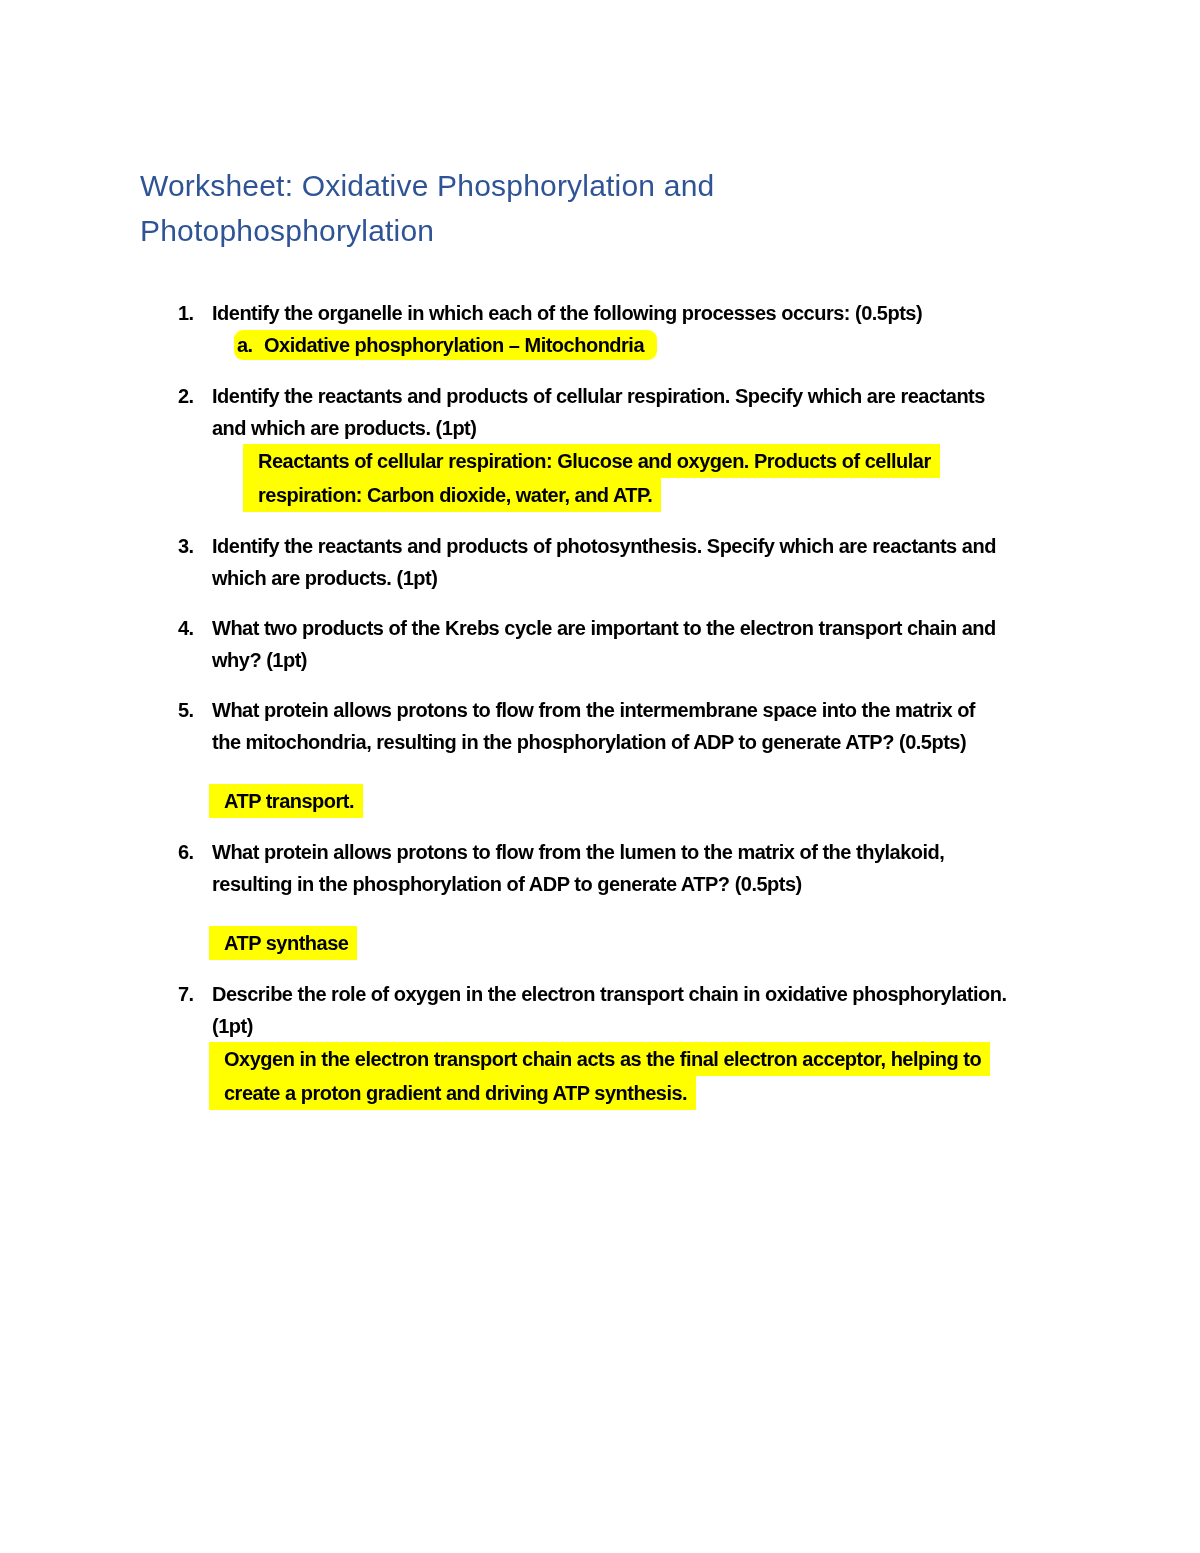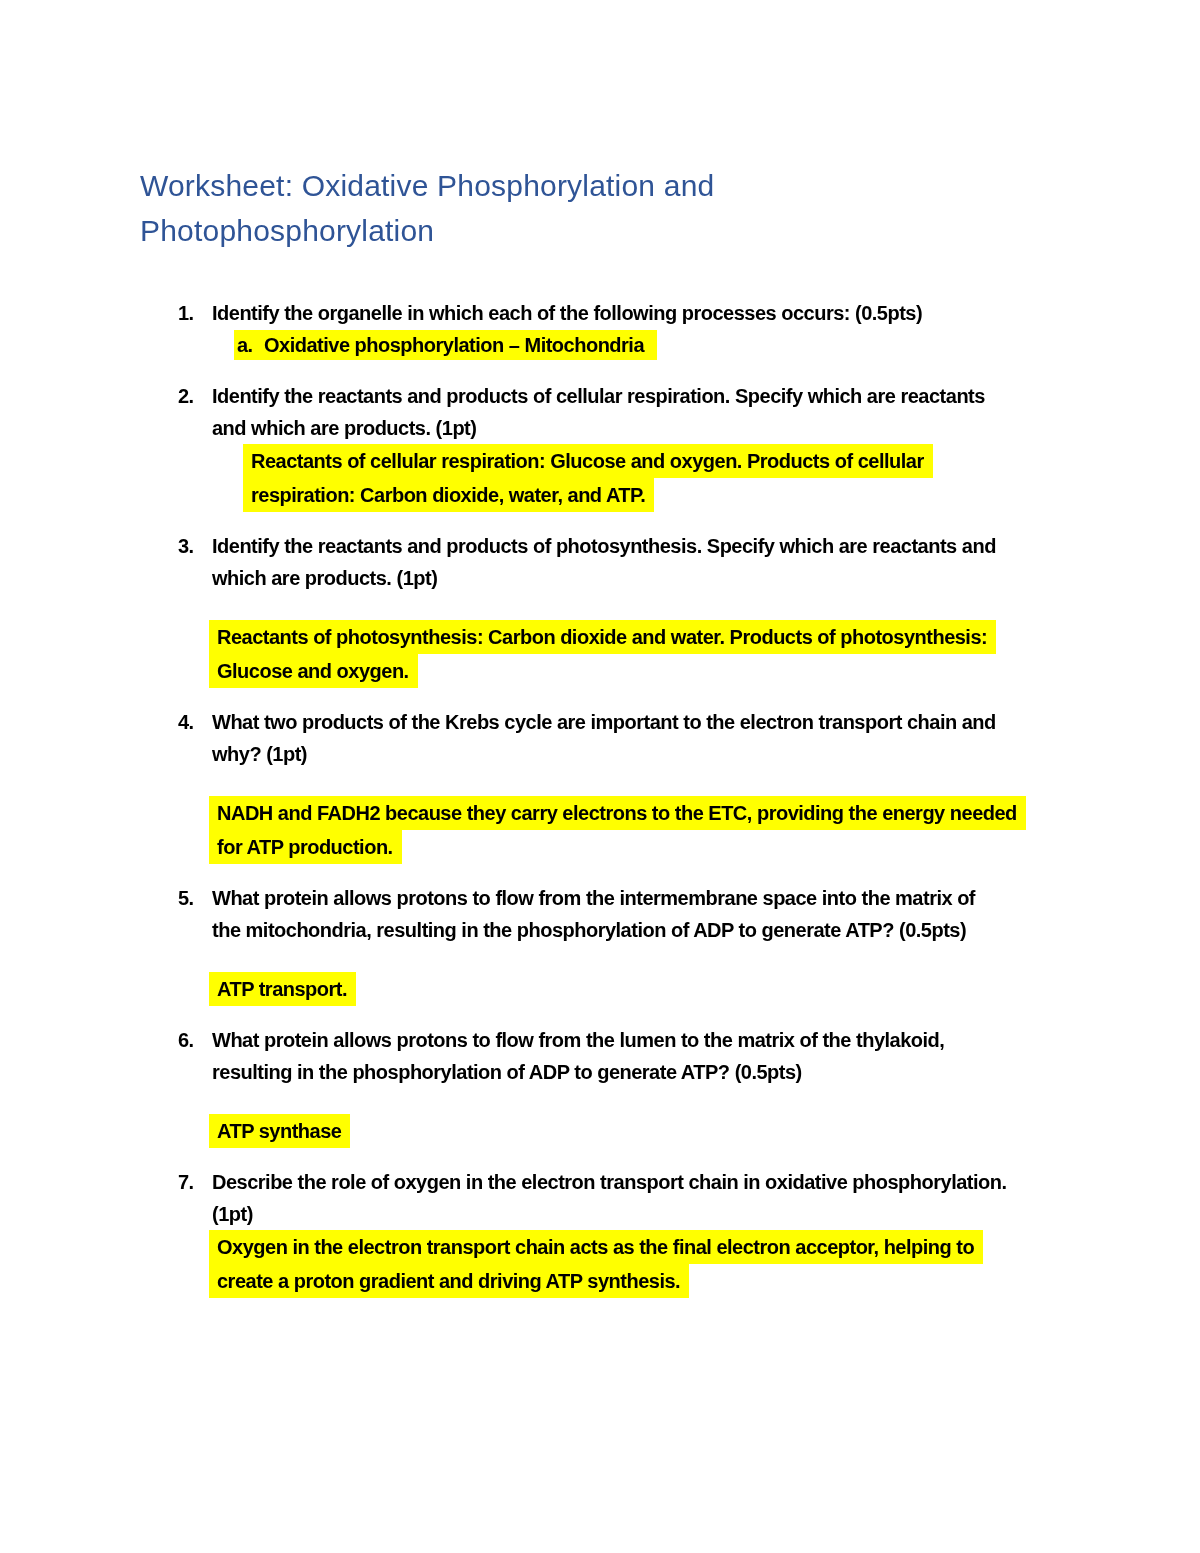--- a/index.html
+++ b/index.html
@@ -51,28 +51,29 @@
   .sub-item {
     margin-left: 97px;
     line-height: 33px;
   }
   .sub-marker {
     display: inline-block;
     width: 27px;
   }
   .hl {
     background: #FFFF00;
-    padding: 6px 9px 6px 8px;
+    padding: 6px 9px 6px 15px;
     margin-left: -3px;
     white-space: pre-wrap;
     -webkit-box-decoration-break: clone;
     box-decoration-break: clone;
   }
   .sub-item .hl {
     padding: 4px 13px 4px 3px;
+    border-radius: 9px;
   }
   .answer {
     margin-left: 72px;
     line-height: 34px;
   }
   .answer.indent2 {
     margin-left: 106px;
   }
   .answer.gap {
     margin-top: 26px;
@@ -103,32 +104,28 @@
     <div class="answer indent2"><span class="hl">Reactants of cellular respiration: Glucose and oxygen. Products of cellular
 respiration: Carbon dioxide, water, and ATP.</span></div>
   </div>
 
   <div class="question">
     <div class="q-line">
       <span class="q-num">3.</span>
       <div class="q-text">Identify the reactants and products of photosynthesis. Specify which are reactants and
 which are products. (1pt)</div>
     </div>
-    <div class="answer gap"><span class="hl">Reactants of photosynthesis: Carbon dioxide and water. Products of photosynthesis:
-Glucose and oxygen.</span></div>
   </div>
 
   <div class="question">
     <div class="q-line">
       <span class="q-num">4.</span>
       <div class="q-text">What two products of the Krebs cycle are important to the electron transport chain and
 why? (1pt)</div>
     </div>
-    <div class="answer gap"><span class="hl">NADH and FADH2 because they carry electrons to the ETC, providing the energy needed
-for ATP production.</span></div>
   </div>
 
   <div class="question">
     <div class="q-line">
       <span class="q-num">5.</span>
       <div class="q-text">What protein allows protons to flow from the intermembrane space into the matrix of
 the mitochondria, resulting in the phosphorylation of ADP to generate ATP? (0.5pts)</div>
     </div>
     <div class="answer gap"><span class="hl">ATP transport.</span></div>
   </div>

